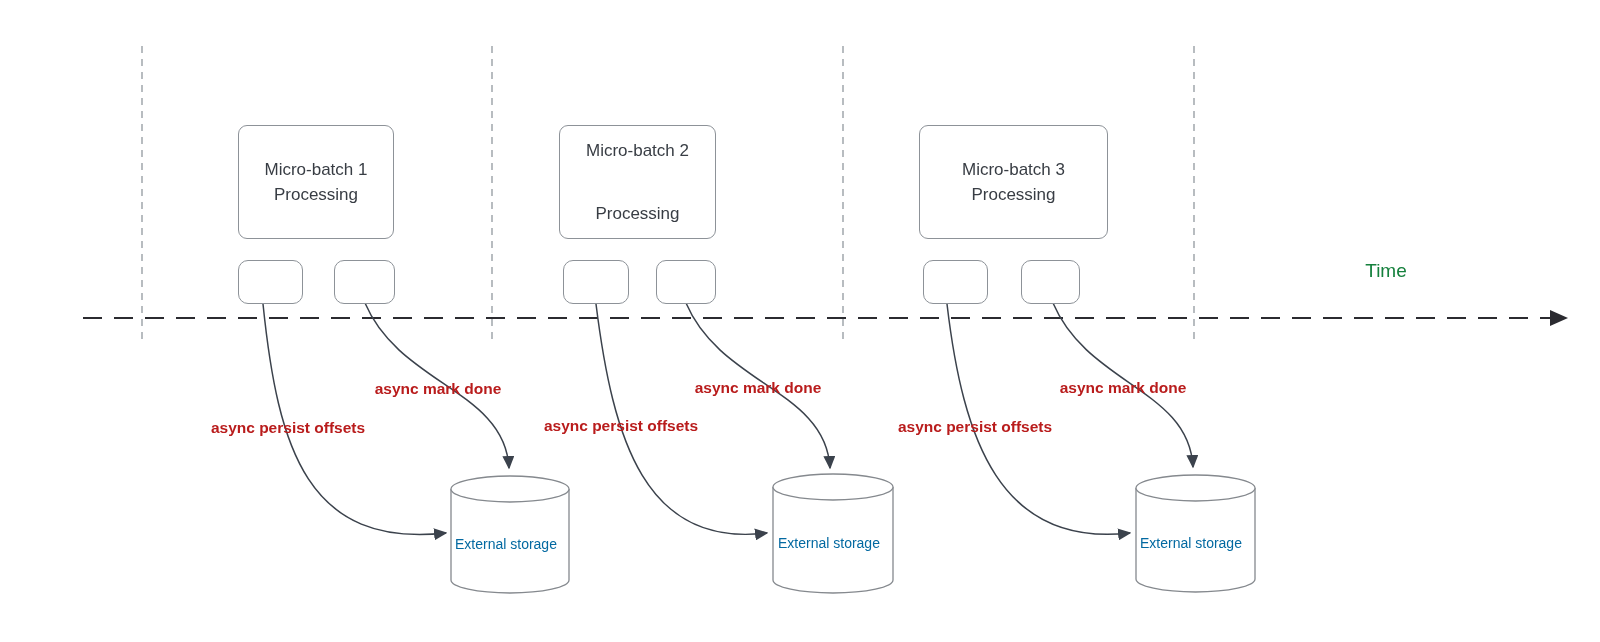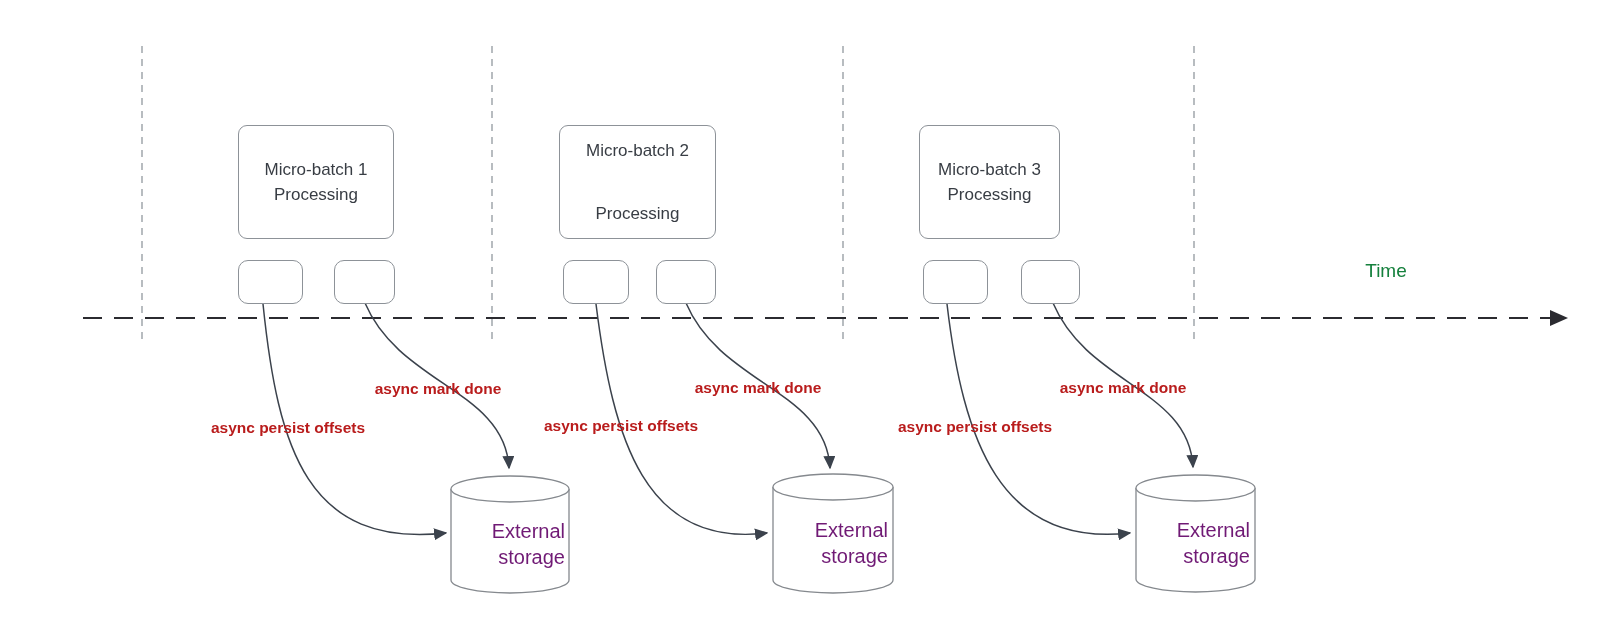--- a/index.html
+++ b/index.html
@@ -32,22 +32,22 @@
   }
   .edge-label{
     position:absolute;
     transform:translate(-50%,-50%);
     font-size:15.5px;font-weight:bold;
     color:#b91c1c;white-space:nowrap;
   }
   .storage-label{
     position:absolute;
     transform:translate(-50%,-50%);
-    text-align:right;
-    color:#701a75;font-size:20px;line-height:26px;
+    text-align:left;
+    color:#0369a1;font-size:14px;line-height:26px;
     width:110px;
   }
   .time-label{
     position:absolute;
     transform:translate(-50%,-50%);
     color:#15803d;font-size:19px;
   }
 </style>
 </head>
 <body>
@@ -97,21 +97,21 @@
   </svg>
 
   <div class="proc-box" style="left:238px;top:125px;width:156px;height:114px;">
     <div>Micro-batch 1</div>
     <div>Processing</div>
   </div>
   <div class="proc-box" style="left:559px;top:125px;width:157px;height:114px;gap:38px;">
     <div>Micro-batch 2</div>
     <div>Processing</div>
   </div>
-  <div class="proc-box" style="left:919px;top:125px;width:141px;height:114px;">
+  <div class="proc-box" style="left:919px;top:125px;width:189px;height:114px;">
     <div>Micro-batch 3</div>
     <div>Processing</div>
   </div>
 
   <div class="mini-box" style="left:238px;width:65px;"></div>
   <div class="mini-box" style="left:334px;width:61px;"></div>
   <div class="mini-box" style="left:563px;width:66px;"></div>
   <div class="mini-box" style="left:656px;width:60px;"></div>
   <div class="mini-box" style="left:923px;width:65px;"></div>
   <div class="mini-box" style="left:1021px;width:59px;"></div>

